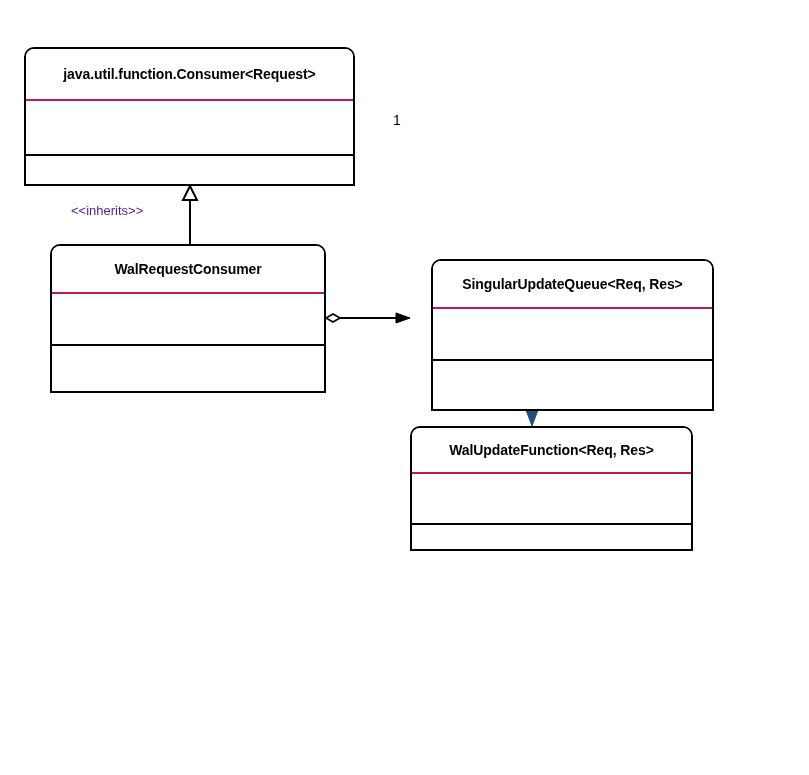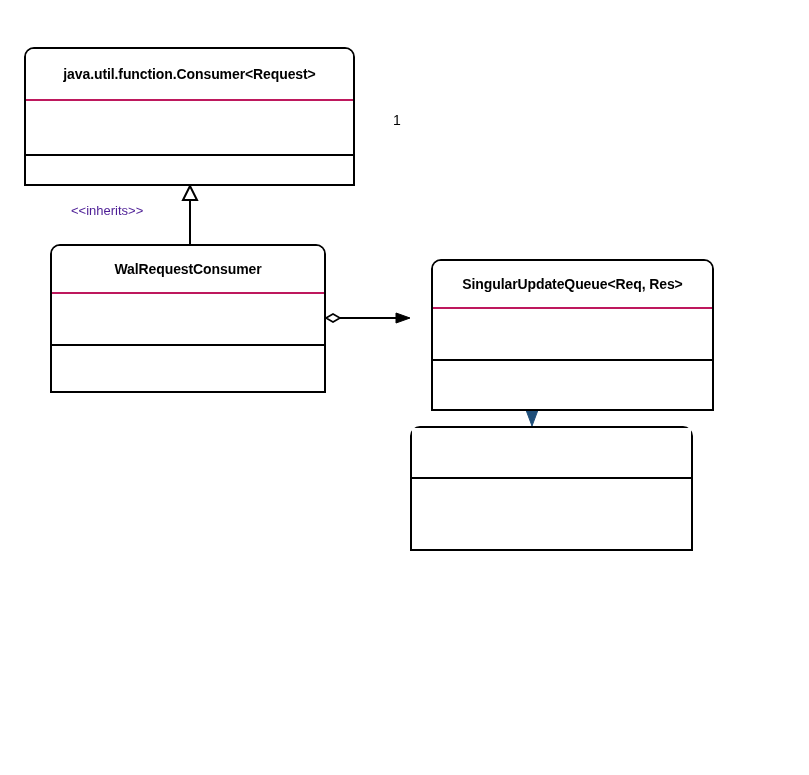--- a/index.html
+++ b/index.html
@@ -114,20 +114,21 @@
     <div class="compartment method-compartment" style="flex:1;"></div>
   </div>
 
   <div class="uml-class" style="left:431px; top:244px; width:283px; height:152px;margin-top:15px;">
     <div class="compartment title-compartment" style="height:48px;">SingularUpdateQueue&lt;Req, Res&gt;</div>
     <div class="compartment attr-compartment" style="height:52px;"></div>
     <div class="compartment method-compartment" style="flex:1;"></div>
   </div>
 
   <div class="uml-class" style="left:410px; top:426px; width:283px; height:125px;">
+    <div class="compartment title-compartment" style="height:46px;">WalUpdateFunction&lt;Req, Res&gt;</div>
     <div class="compartment attr-compartment" style="height:51px;"></div>
     <div class="compartment method-compartment" style="flex:1;"></div>
   </div>
 
   <div class="edge-label" style="left:71px; top:203px;">&lt;&lt;inherits&gt;&gt;</div>
 
   <div class="multiplicity-label" style="left:393px; top:112px;">1</div>
 
 </div>
 

